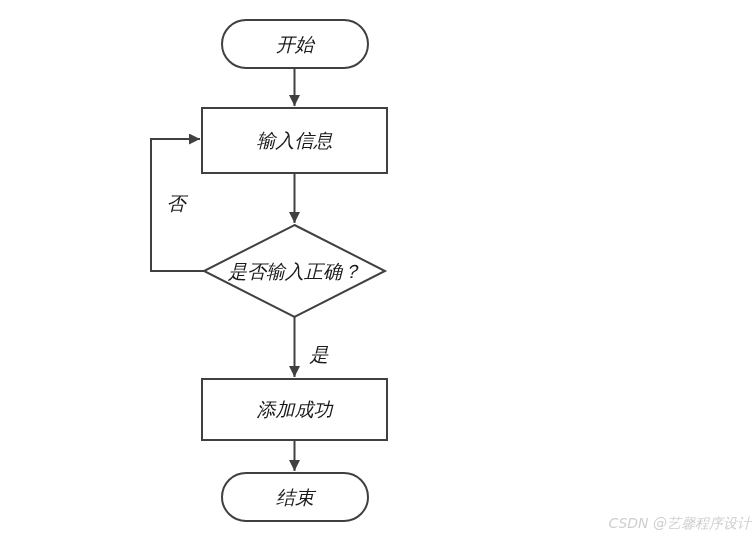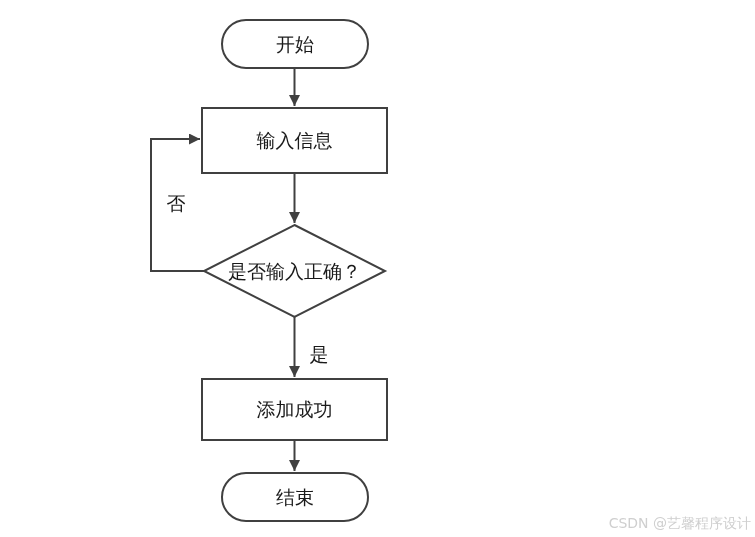--- a/index.html
+++ b/index.html
@@ -7,20 +7,21 @@
     padding: 0;
     background: #ffffff;
   }
   .stage {
     position: relative;
     width: 755px;
     height: 537px;
     background: #ffffff;
     overflow: hidden;
     font-family: "Liberation Sans", sans-serif;
+    font-style: italic;
   }
   svg.flowchart {
     position: absolute;
     left: 0;
     top: 0;
   }
   .shape {
     fill: #ffffff;
     stroke: #404040;
     stroke-width: 2;

